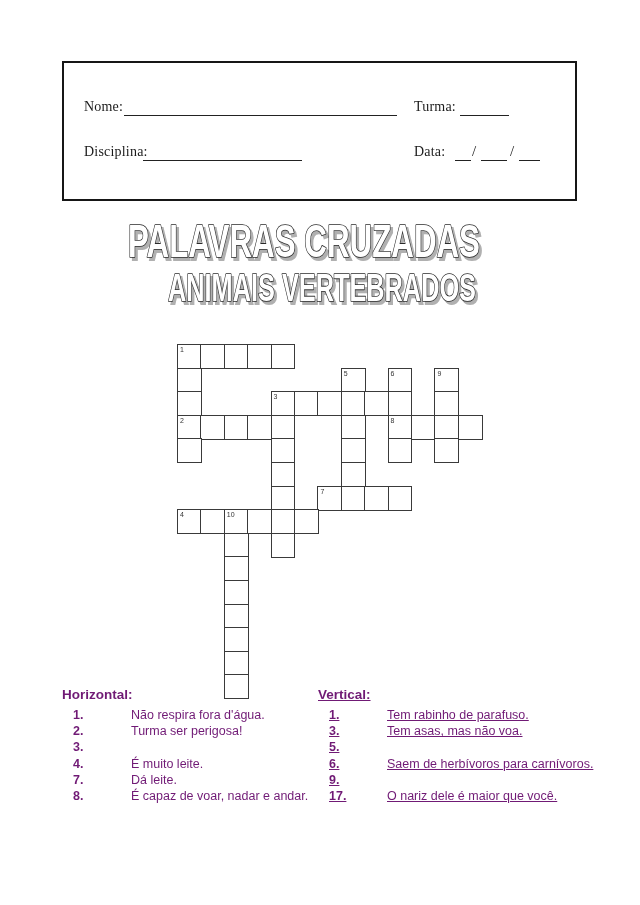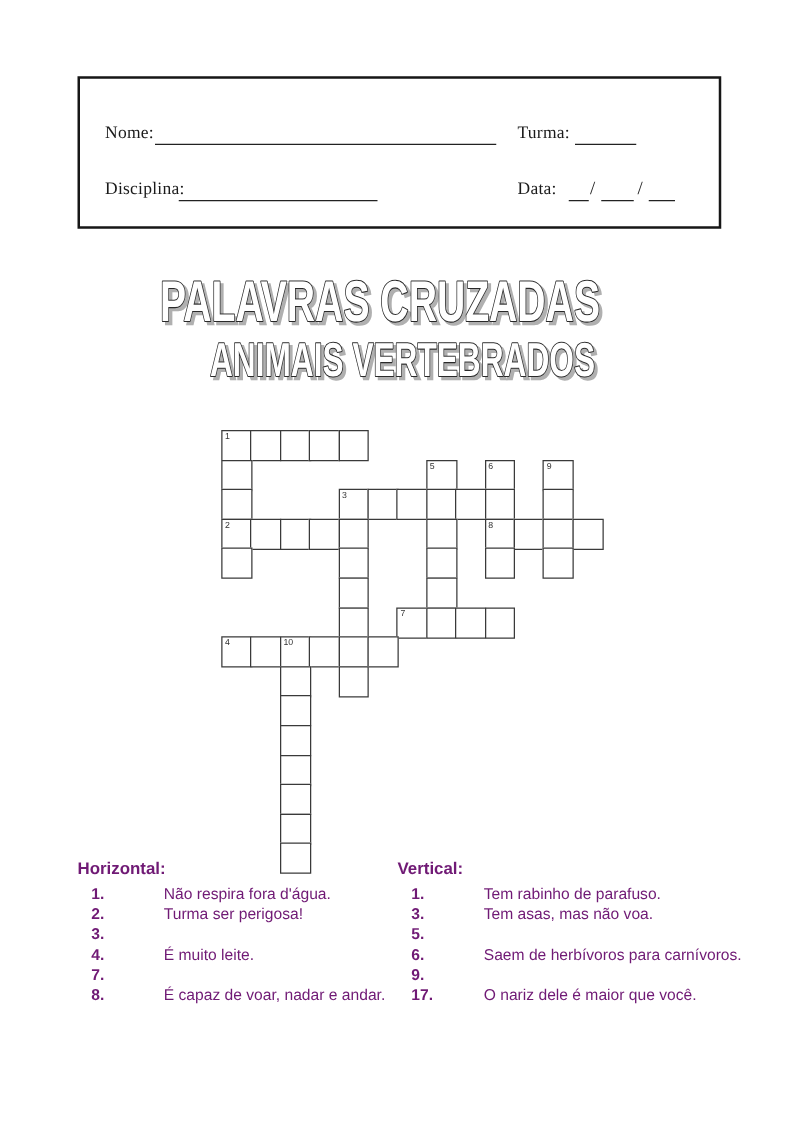--- a/index.html
+++ b/index.html
@@ -5,21 +5,21 @@
   * { margin:0; padding:0; box-sizing:border-box; }
   html,body { background:#ffffff; }
   body {
     width:640px; height:905px; position:relative; overflow:hidden;
     font-family:"Liberation Sans", sans-serif; color:#111;
   }
   .page { position:absolute; inset:0; background:#fff; }
 
   
   .info-box {
-    position:absolute; left:62px; top:61px; width:515px; height:122px;
+    position:absolute; left:62px; top:61px; width:515px; height:140px;
     border:2px solid #161616; background:#fff;
     font-family:"Liberation Serif", serif; font-size:14px; color:#1a1a1a;
   }
   .ib-label { position:absolute; white-space:nowrap; letter-spacing:0.2px; }
   .ib-line  { position:absolute; height:14px; border-bottom:1.4px solid #222; }
   .date-slash { position:absolute; font-size:15px; }
 
   
   .title-svg { position:absolute; left:0; top:0; pointer-events:none; }
   .t-glyphs  { font-family:"Liberation Sans", sans-serif; font-weight:bold; }
@@ -37,21 +37,21 @@
   }
   .cellnum {
     position:absolute; left:2px; top:1px;
     font-size:7px; line-height:8px; color:#333;
     font-family:"Liberation Sans", sans-serif;
   }
 
   
   .clues-col { position:absolute; top:687px; width:252px; font-size:12.5px; color:#701a75; }
   .clues-h { left:62px; }
-  .clues-v { left:318px; width:312px; }
+  .clues-v { left:318px; width:312px;text-decoration:underline; }
   .clues-head { font-size:13.5px; font-weight:bold; margin-bottom:5px; }
   .clue-list { list-style:none; }
   .clue-item { display:flex; padding-left:11px; line-height:16.2px; }
   .clue-num  { flex:0 0 30px; width:30px; font-weight:bold; }
   .clue-text { flex:1;margin-left:28px; }
 </style>
 </head>
 <body>
 
 <div class="page">
@@ -170,20 +170,21 @@
         </li>
         <li class="clue-item">
           <span class="clue-num">3.</span>
         </li>
         <li class="clue-item">
           <span class="clue-num">4.</span>
           <span class="clue-text">É muito leite.</span>
         </li>
         <li class="clue-item">
           <span class="clue-num">7.</span>
+          <span class="clue-text">Dá leite.</span>
         </li>
         <li class="clue-item">
           <span class="clue-num">8.</span>
           <span class="clue-text">É capaz de voar, nadar e andar.</span>
         </li>
       </ol>
   </div>
 
   <div class="clues-col clues-v">
     <div class="clues-head">Vertical:</div>

